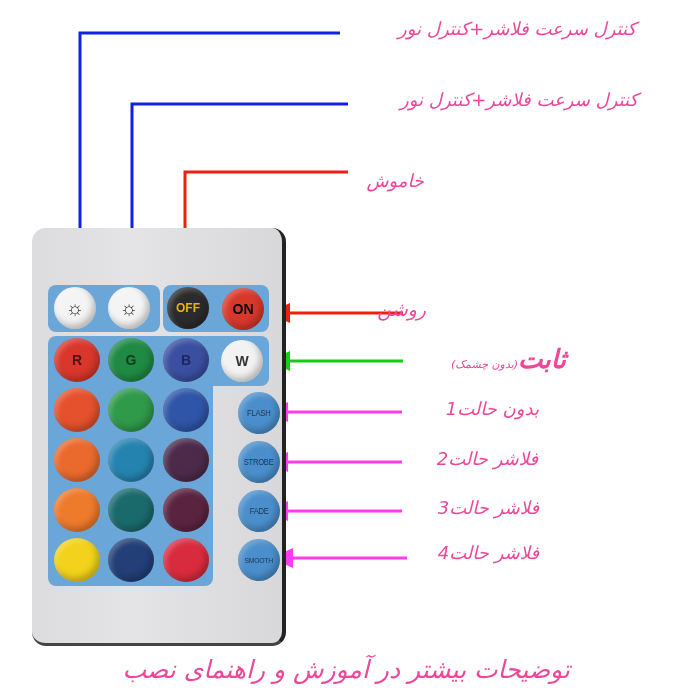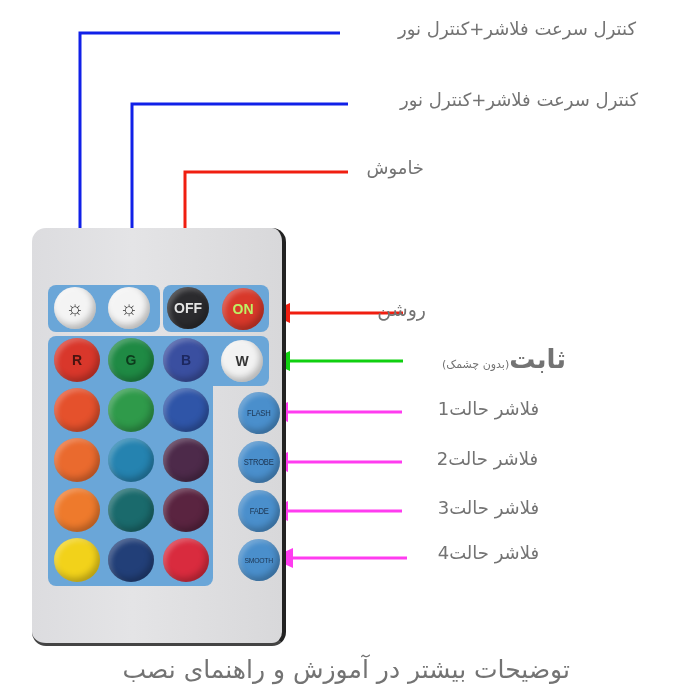--- a/index.html
+++ b/index.html
@@ -3,21 +3,21 @@
 <meta charset="utf-8">
 <style>
   html,body{margin:0;padding:0;background:#fff;}
   body{width:700px;height:700px;position:relative;overflow:hidden;font-family:"DejaVu Sans",sans-serif;}
   .remote{position:absolute;left:32px;top:228px;width:254px;height:418px;background:linear-gradient(90deg,#dcdcdf 0%,#e4e4e6 40%,#d8d8da 100%);border-radius:14px;border-right:4px solid #222;border-bottom:3px solid #444;box-sizing:border-box;}
   .panel{position:absolute;background:#6aa6d8;border-radius:8px;}
   .btn{position:absolute;border-radius:50%;display:flex;align-items:center;justify-content:center;box-sizing:border-box;box-shadow:inset -3px -4px 6px rgba(0,0,0,.25), inset 3px 3px 5px rgba(255,255,255,.25);}
   .btn span{font-family:"Liberation Sans",sans-serif;font-weight:bold;}
   .mode{background:#4a8fcc;color:#1d3450;font-size:9px;margin-left:17px;}
   .mode span{font-weight:normal;letter-spacing:-0.3px;transform:scaleX(.85);}
-  .label{position:absolute;direction:rtl;color:#737373;font-family:"DejaVu Sans",sans-serif;white-space:nowrap;}
+  .label{position:absolute;direction:rtl;color:#ec4899;font-family:"DejaVu Sans",sans-serif;white-space:nowrap;font-style:italic;}
   svg.lines{position:absolute;left:0;top:0;}
 </style>
 </head>
 <body>
 
 <svg class="lines" width="700" height="700">
 
   <polyline points="340,33 80,33 80,266" fill="none" stroke="#1020e8" stroke-width="3"></polyline>
   <polygon points="70,262 90,262 80,282" fill="#1020e8"></polygon>
 
@@ -47,24 +47,24 @@
 
   <div class="panel" style="left:16px;top:57px;width:112px;height:47px;"></div>
   <div class="panel" style="left:131px;top:57px;width:106px;height:47px;"></div>
 
   <div class="btn" style="left:22px;top:59px;width:42px;height:42px;background:#f4f4f4;color:#333;font-size:20px;">
     <span>☼</span>
   </div>
   <div class="btn" style="left:76px;top:59px;width:42px;height:42px;background:#f4f4f4;color:#333;font-size:20px;">
     <span>☼</span>
   </div>
-  <div class="btn" style="left:135px;top:59px;width:42px;height:42px;background:#2b2b2e;color:#e5e5e5;font-size:14px;">
+  <div class="btn" style="left:135px;top:59px;width:42px;height:42px;background:#2b2b2e;color:#eab308;font-size:12px;">
     <span>OFF</span>
   </div>
-  <div class="btn" style="left:190px;top:60px;width:42px;height:42px;background:#d8382a;color:#bef264;font-size:14px;">
+  <div class="btn" style="left:190px;top:60px;width:42px;height:42px;background:#d8382a;color:#000000;font-size:14px;">
     <span>ON</span>
   </div>
 
   <div class="panel" style="left:16px;top:108px;width:221px;height:50px;border-radius:8px 8px 8px 0;"></div>
   <div class="panel" style="left:16px;top:150px;width:165px;height:208px;border-radius:0 0 8px 8px;"></div>
 
   <div class="btn" style="left:22px;top:110px;width:46px;height:44px;background:#d9372b;color:#4a1410;font-size:14px;">
       <span>R</span>
     </div>
   <div class="btn" style="left:76px;top:110px;width:46px;height:44px;background:#1f8a44;color:#0d3a1c;font-size:14px;">
@@ -102,23 +102,23 @@
   <div class="btn mode" style="left:189px;top:262px;width:42px;height:42px;">
       <span>FADE</span>
     </div>
   <div class="btn mode" style="left:189px;top:311px;width:42px;height:42px;font-size:8px;">
       <span>SMOOTH</span>
     </div>
 </div>
 
 <div class="label" style="right:64px;top:18px;font-size:18px;">کنترل سرعت فلاشر+کنترل نور</div>
 <div class="label" style="right:62px;top:89px;font-size:18px;">کنترل سرعت فلاشر+کنترل نور</div>
-<div class="label" style="right:276px;top:157px;font-size:18px;">خاموش</div>
+<div class="label" style="right:276px;top:170px;font-size:18px;">خاموش</div>
 <div class="label" style="right:274px;top:298px;font-size:19px;">روشن</div>
 <div class="label" style="right:134px;top:344px;">
   <span style="font-size:26px;font-weight:bold;margin-top:7px;">ثابت</span><span style="font-size:11px;">(بدون چشمک)</span>
 </div>
-<div class="label" style="right:161px;top:398px;font-size:18px;">فلاشر حالت1</div>
+<div class="label" style="right:161px;top:398px;font-size:18px;">بدون حالت1</div>
 <div class="label" style="right:162px;top:448px;font-size:18px;">فلاشر حالت2</div>
 <div class="label" style="right:161px;top:497px;font-size:18px;">فلاشر حالت3</div>
 <div class="label" style="right:161px;top:542px;font-size:18px;">فلاشر حالت4</div>
 
 <div class="label" style="right:130px;top:655px;font-size:25px;">توضیحات بیشتر در آموزش و راهنمای نصب</div>
 
 </body></html>

